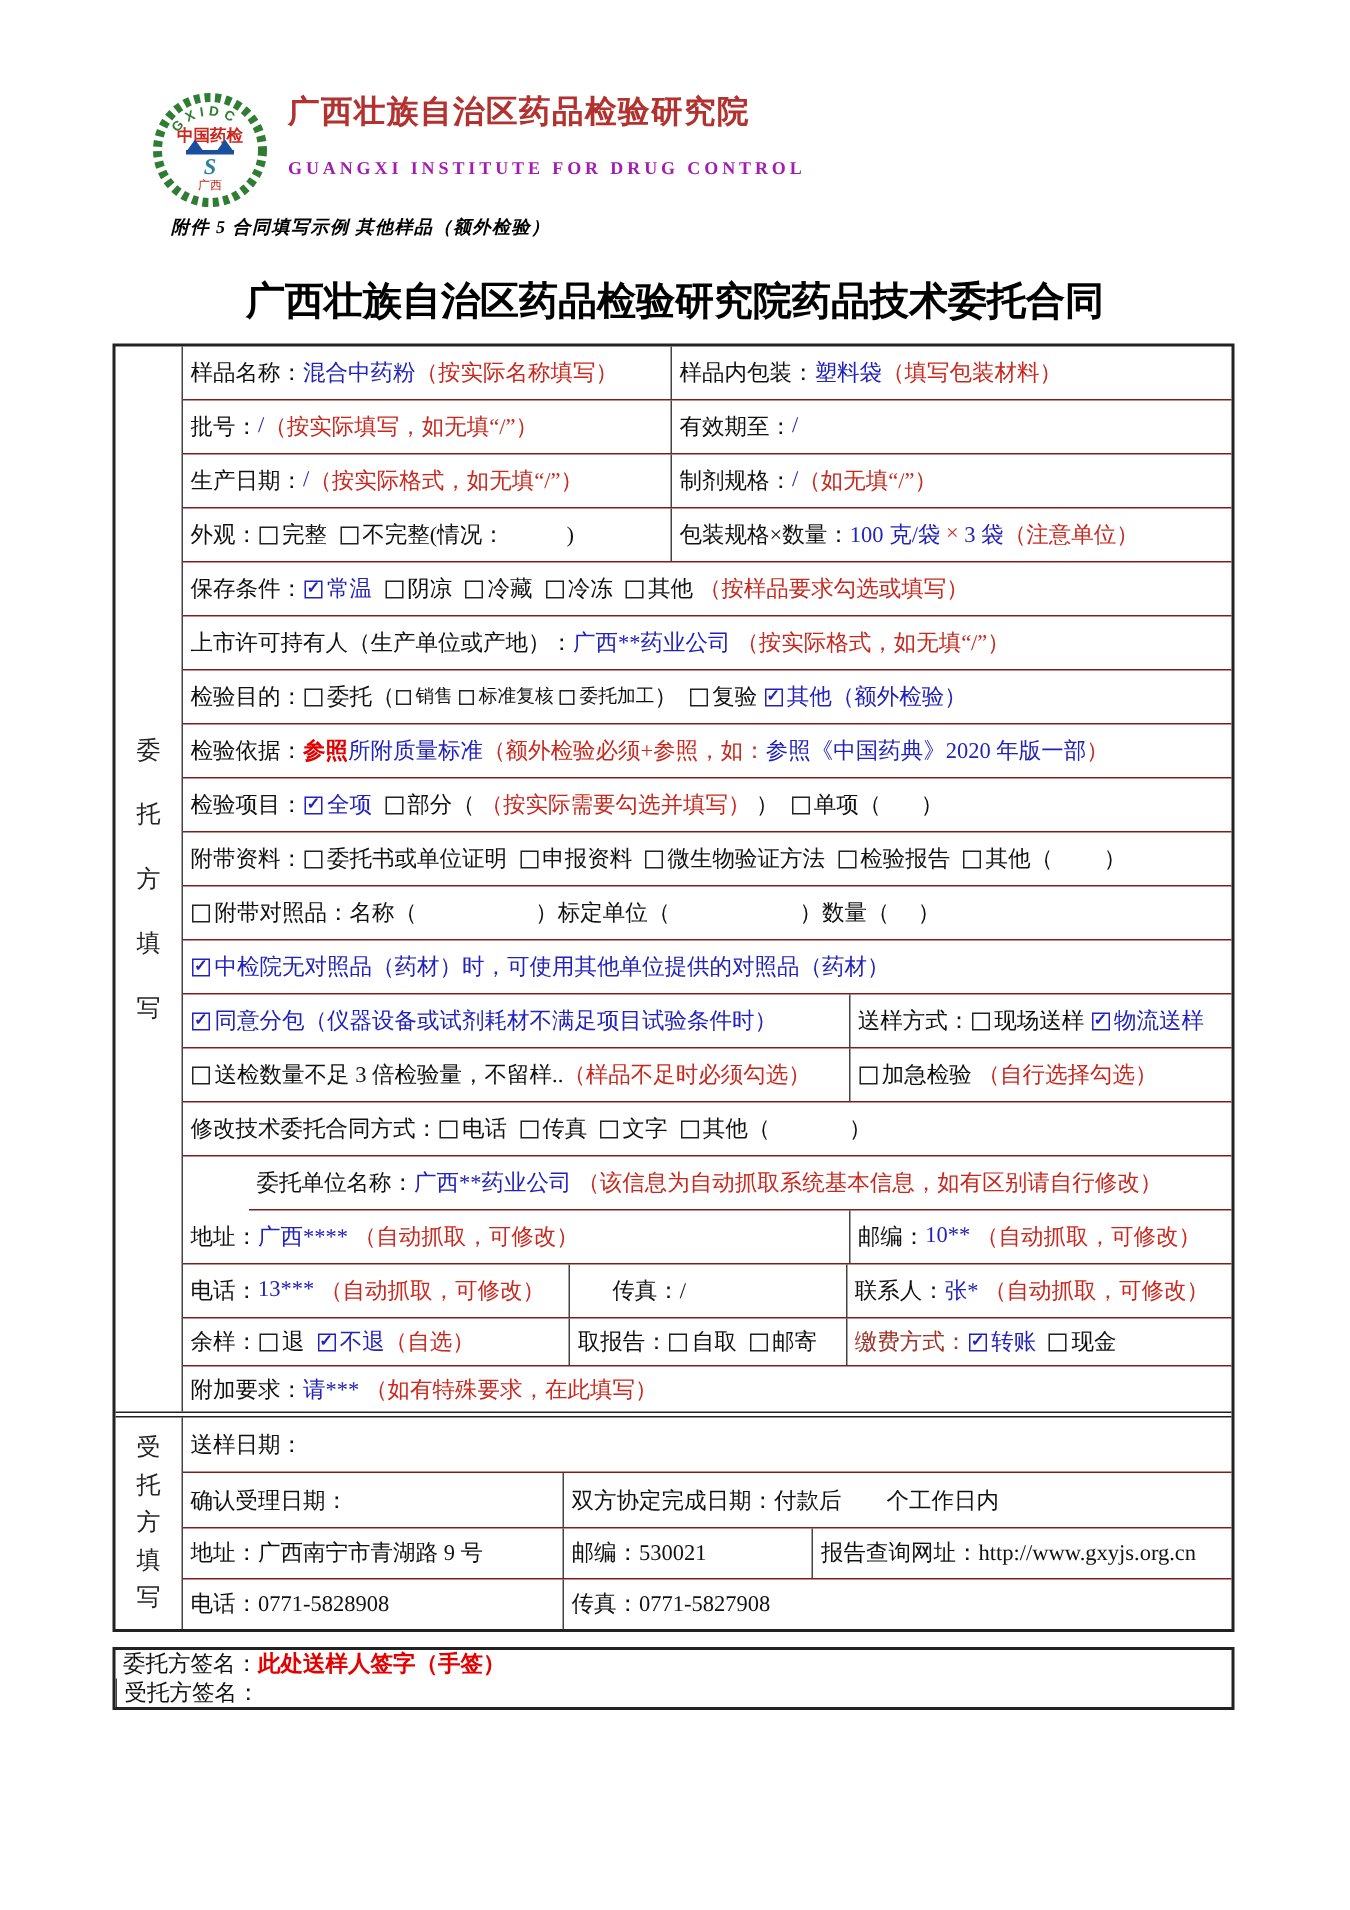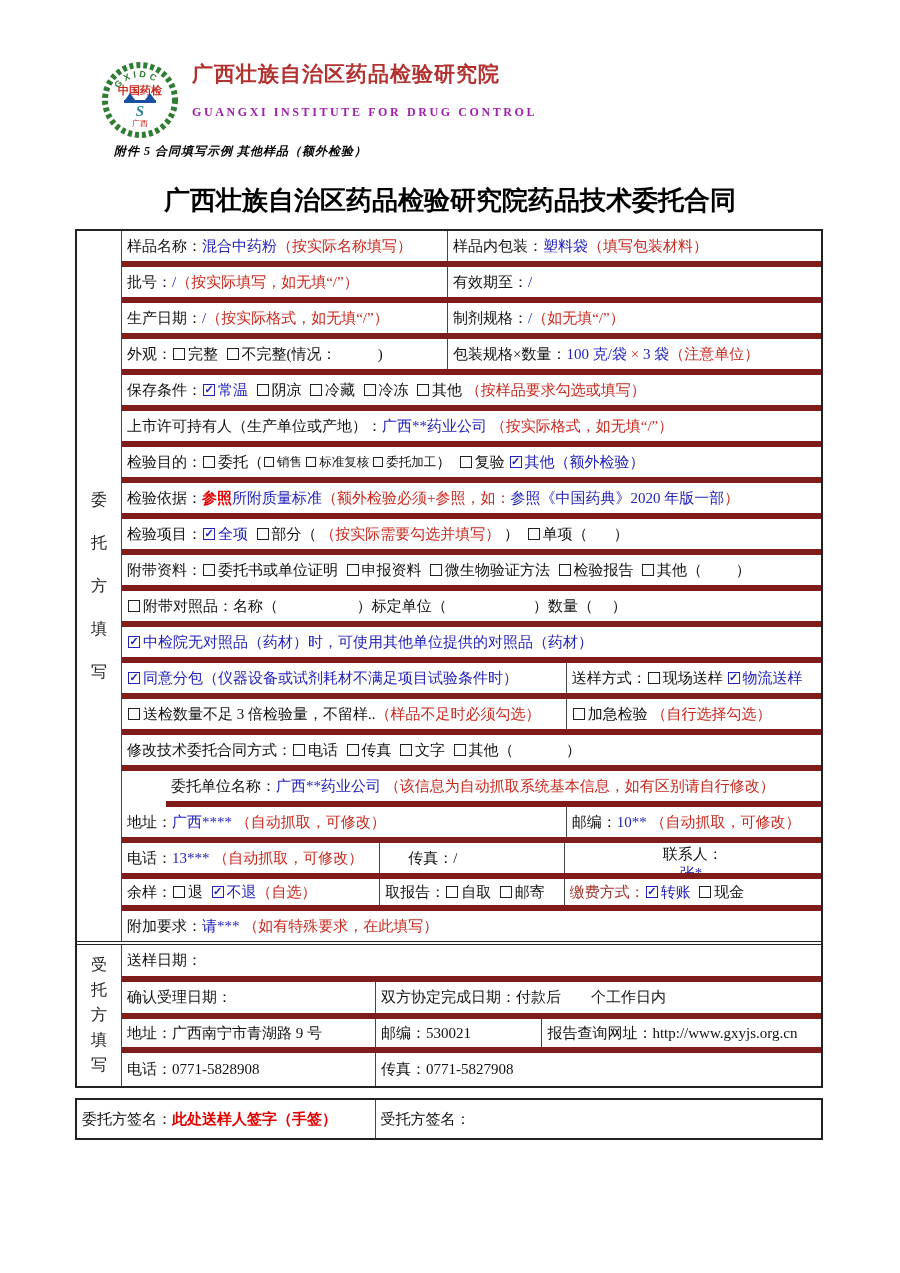--- a/index.html
+++ b/index.html
@@ -20,21 +20,21 @@
   .main-table{position:absolute;left:75px;top:229px;width:748px;border:2px solid #222;
               box-sizing:border-box;background:#fff;}
   .section{display:flex;align-items:stretch;}
   .section.contractor{border-top:4px double #222;}
   .vlabel{width:44px;flex:0 0 44px;border-right:1px solid #444;display:flex;
           flex-direction:column;align-items:center;justify-content:center;
           font-size:16px;color:#222;}
   .vlabel.wide{gap:22px;}
   .vlabel.tight{gap:4px;}
   .rows{flex:1;display:flex;flex-direction:column;min-width:0;}
-  .trow{display:flex;border-bottom:6px solid #7f1d1d;box-sizing:border-box;align-items:stretch;}
+  .trow{display:flex;border-bottom:1px solid #7f1d1d;box-sizing:border-box;align-items:stretch;}
   .rows .trow:last-child{border-bottom:none;}
   .tcell{box-sizing:border-box;display:flex;align-items:center;padding:2px 5px;
          white-space:pre;overflow:hidden;font-size:15px;}
   .tcell + .tcell{border-left:1px solid #444;}
   
   .sig-table{position:absolute;left:75px;top:1098px;width:748px;height:42px;
              border:2px solid #222;box-sizing:border-box;display:flex;background:#fff;}
   .sig-table .tcell{font-size:15px;}
   
   .seg{display:inline;}
@@ -146,21 +146,21 @@
           <div class="trow" style="height: 36px; margin-left: 44px;">
             <div class="tcell" style="width: 100%;"><span class="seg k">委托单位名称：</span><span class="seg b">广西**药业公司 </span><span class="seg r">（该信息为自动抓取系统基本信息，如有区别请自行修改）</span></div>
           </div>
           <div class="trow" style="height: 36px;">
             <div class="tcell" style="width: 63.5%;"><span class="seg k">地址：</span><span class="seg b">广西**** </span><span class="seg r">（自动抓取，可修改）</span></div>
             <div class="tcell" style="width: 36.5%;"><span class="seg k">邮编：</span><span class="seg b">10** </span><span class="seg r">（自动抓取，可修改）</span></div>
           </div>
           <div class="trow" style="height: 36px;">
             <div class="tcell" style="width: 36.8%;"><span class="seg k">电话：</span><span class="seg b">13*** </span><span class="seg r">（自动抓取，可修改）</span></div>
             <div class="tcell" style="width: 26.4%; padding-left: 28px;"><span class="seg k">传真：/</span></div>
-            <div class="tcell" style="width: 36.8%; flex-direction: column;"><span class="seg k">联系人：</span><span class="seg b">张* </span><span class="seg r">（自动抓取，可修改）</span></div>
+            <div class="tcell" style="width: 36.8%;"><span class="seg k">联系人：</span><span class="seg b">张* </span><span class="seg r">（自动抓取，可修改）</span></div>
           </div>
           <div class="trow" style="height: 32px;">
             <div class="tcell" style="width: 36.8%;"><span class="seg k">余样：</span><span class="cb"></span><span class="seg k">退  </span><span class="cb ck">✓</span><span class="seg b">不退</span><span class="seg r">（自选）</span></div>
             <div class="tcell" style="width: 26.4%;"><span class="seg k">取报告：</span><span class="cb"></span><span class="seg k">自取  </span><span class="cb"></span><span class="seg k">邮寄</span></div>
             <div class="tcell" style="width: 36.8%;"><span class="seg r2">缴费方式：</span><span class="cb ck">✓</span><span class="seg b">转账</span><span class="seg k">  </span><span class="cb"></span><span class="seg k">现金</span></div>
           </div>
           <div class="trow" style="height: 30px;">
             <div class="tcell" style="width: 100%;"><span class="seg k">附加要求：</span><span class="seg b">请*** </span><span class="seg r">（如有特殊要求，在此填写）</span></div>
           </div>
         </div>
@@ -188,19 +188,19 @@
           </div>
           <div class="trow" style="height: 33px;">
             <div class="tcell" style="width: 36.2%;"><span class="seg k">电话：0771-5828908</span></div>
             <div class="tcell" style="width: 23.8%;"><span class="seg k">传真：0771-5827908</span></div>
           </div>
         </div>
     </div>
   </div>
 
   <div class="sig-table" id="signature-row">
-      <div class="trow" style="height: 100%; border: none; width: 100%;">
+      <div class="trow" style="height: 100%; border: none; width: 100%; flex-direction: column;">
         <div class="tcell" style="width: 40%;"><span class="seg k">委托方签名：</span><span class="seg rb">此处送样人签字（手签）</span></div>
         <div class="tcell" style="width: 60%;"><span class="seg k">受托方签名：</span></div>
       </div>
     </div>
 
 </div>
 
 </body></html>

